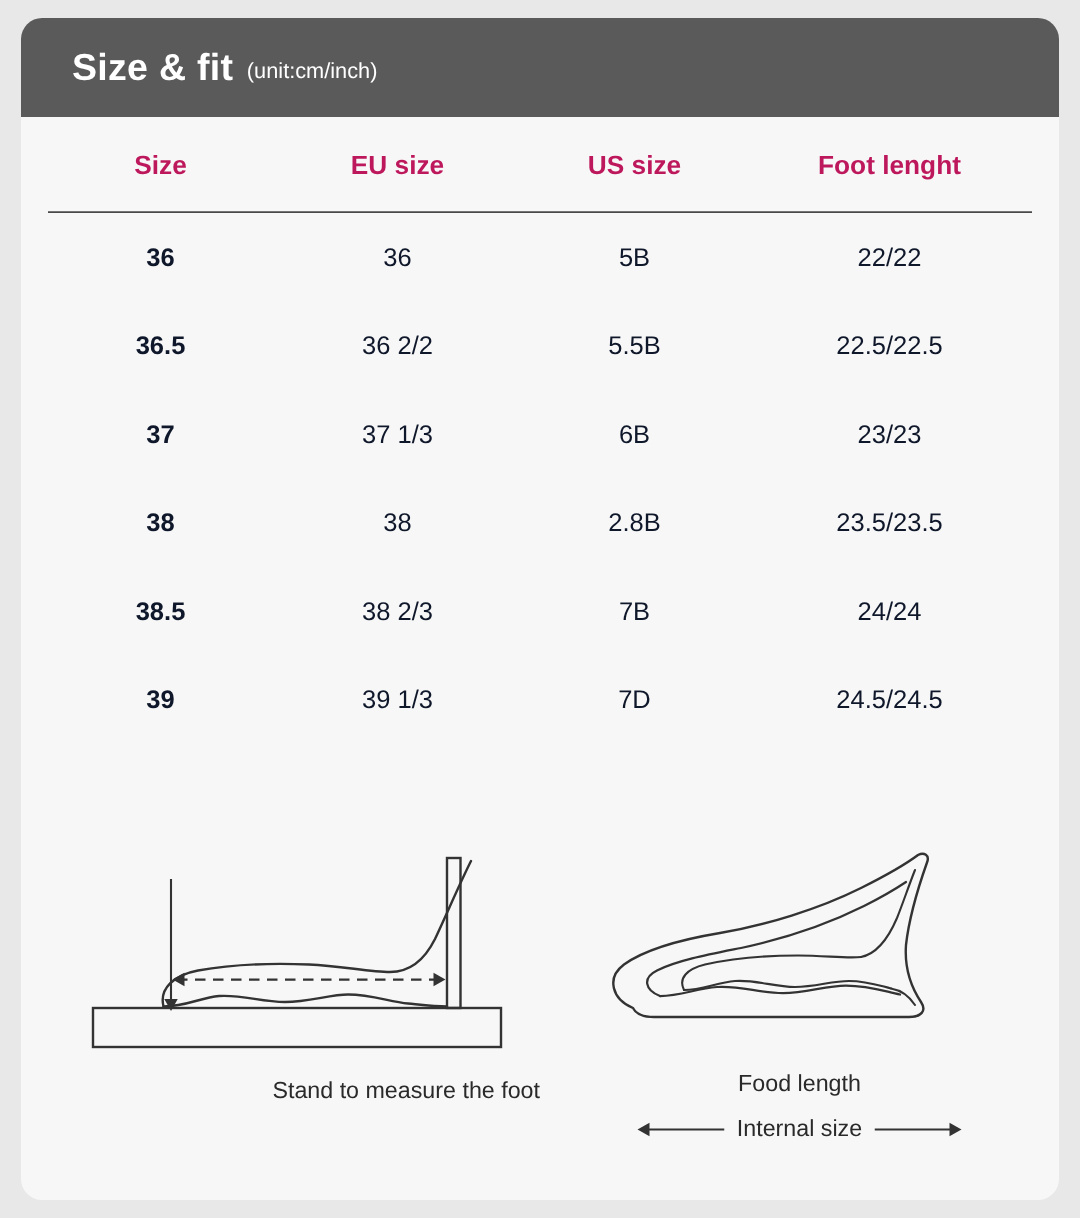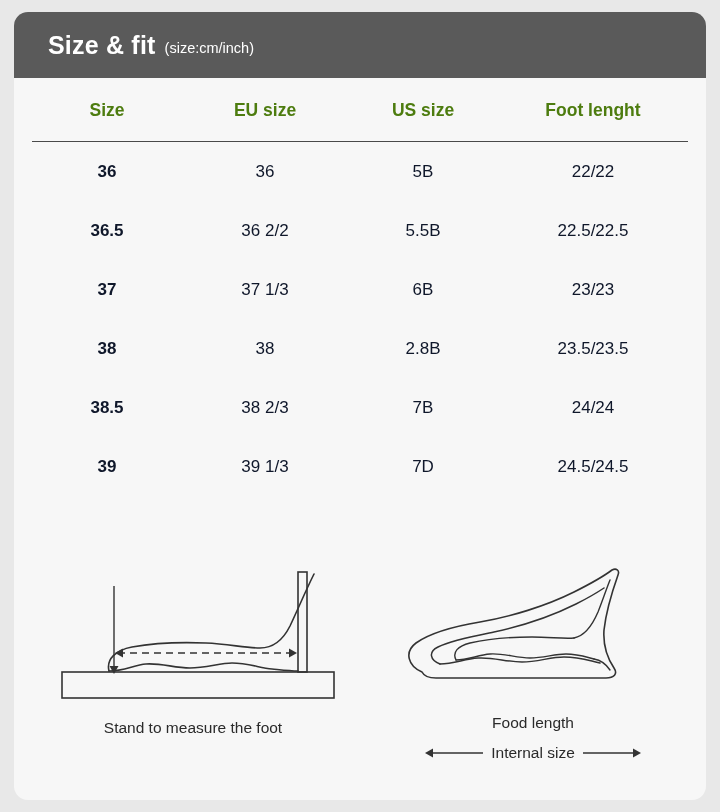--- a/index.html
+++ b/index.html
@@ -50,21 +50,21 @@
   }
   table.sizes {
     width: 656px;
     margin: 0 auto;
     border-collapse: collapse;
     table-layout: fixed;
   }
   table.sizes th {
     font-size: 17.5px;
     font-weight: bold;
-    color: #4d7c0f;
+    color: #be185d;
     padding: 22px 0 20px 0;
     text-align: center;
     border-bottom: 1.5px solid #4a4a4a;
   }
   table.sizes td {
     font-size: 17px;
     color: #0f172a;
     text-align: center;
     padding: 19.5px 0 19.5px 0;
   }
@@ -90,20 +90,21 @@
   }
   .caption {
     text-align: center;
     font-size: 15.5px;
     color: #2a2a2a;
   }
   .cap-left {
     position: absolute;
     left: 12px; right: 0;
     top: 155px;
+    text-align: right;
   }
   .cap-foot {
     position: absolute;
     left: 0; right: 0;
     top: 150px;
   }
   .measure-row {
     position: absolute;
     left: 0; right: 0;
     display: flex;
@@ -123,21 +124,21 @@
   }
 </style>
 </head>
 <body>
 
 <div class="page">
   <div class="card">
 
     <div class="header">
       <span class="header-title">Size &amp; fit</span>
-      <span class="header-unit">(size:cm/inch)</span>
+      <span class="header-unit">(unit:cm/inch)</span>
     </div>
 
     <table class="sizes">
       <colgroup>
         <col class="col1">
           <col class="col2">
           <col class="col3">
           <col class="col4">
       </colgroup>
       <thead>

